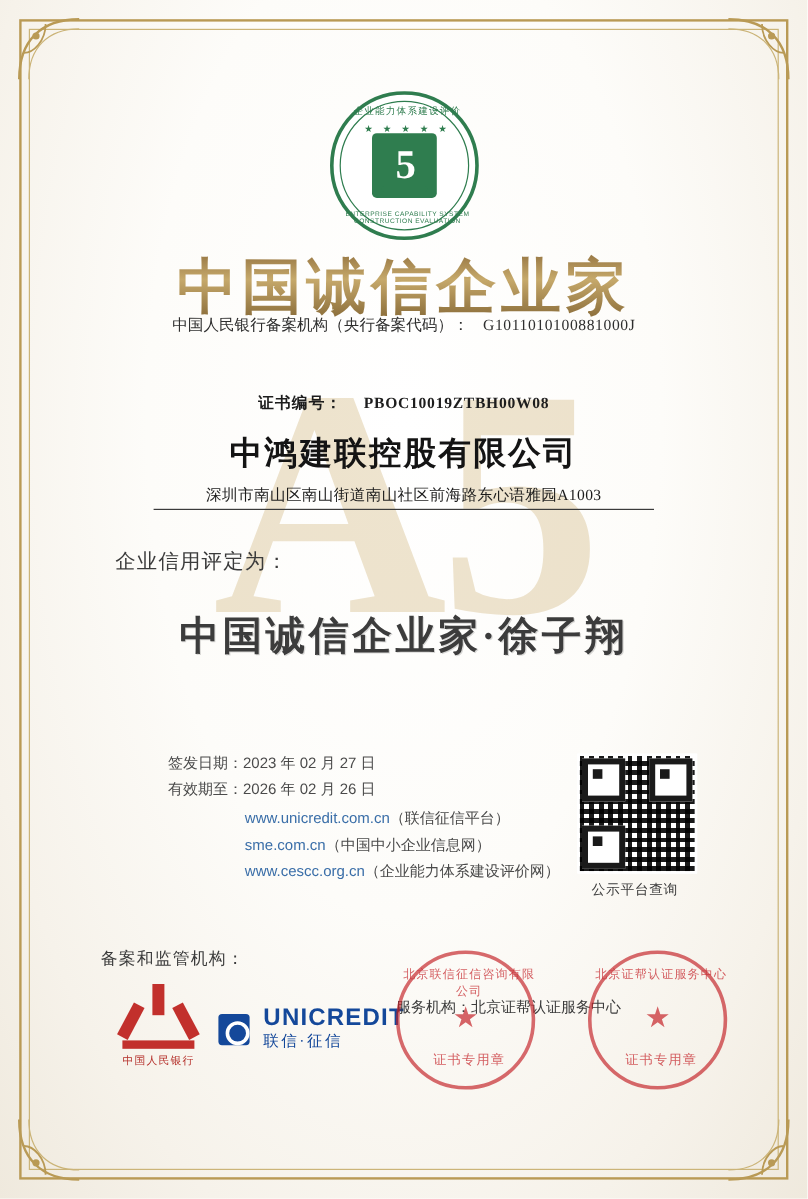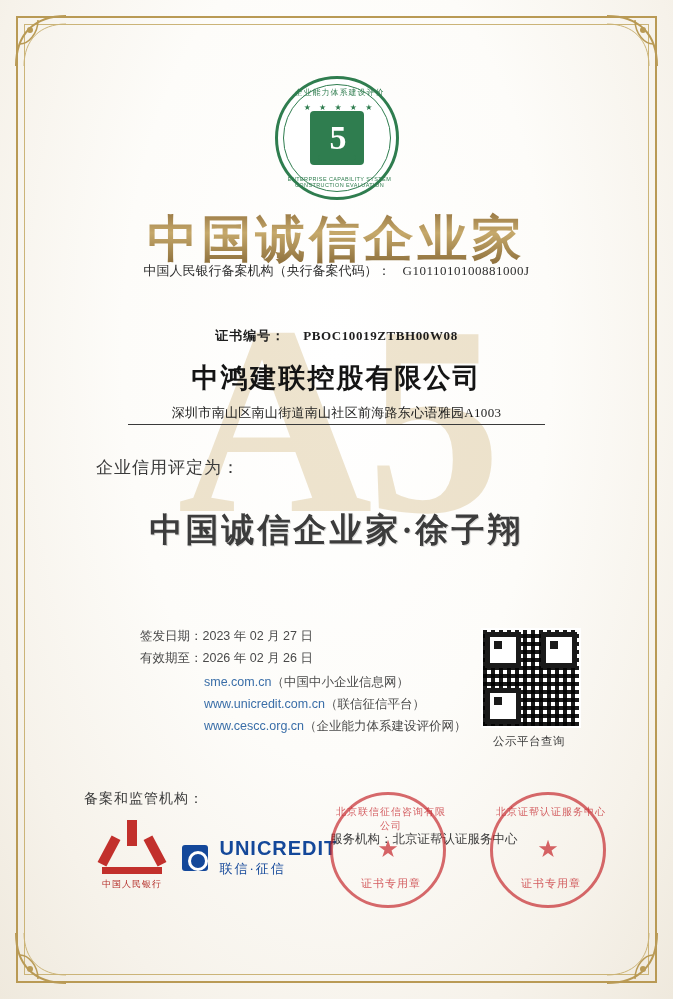--- a/index.html
+++ b/index.html
@@ -300,24 +300,24 @@
 
     <div class="info-block">
       <div class="line">
         <span class="k">签发日期：</span><span>2023 年 02 月 27 日</span>
       </div>
       <div class="line">
         <span class="k">有效期至：</span><span>2026 年 02 月 26 日</span>
       </div>
       <div class="urls">
         <div class="line" style="padding-left:64px;">
-          <span class="url">sme.com.cn</span><span class="paren">（中国中小企业信息网）</span>
+          <span class="url">www.unicredit.com.cn</span><span class="paren">（联信征信平台）</span>
         </div>
         <div class="line" style="padding-left:64px;">
-          <span class="url">www.unicredit.com.cn</span><span class="paren">（联信征信平台）</span>
+          <span class="url">sme.com.cn</span><span class="paren">（中国中小企业信息网）</span>
         </div>
         <div class="line" style="padding-left:64px;">
           <span class="url">www.cescc.org.cn</span><span class="paren">（企业能力体系建设评价网）</span>
         </div>
       </div>
     </div>
 
     <div class="qr-wrap">
       <div class="qr">
         <div class="fp a"></div>

